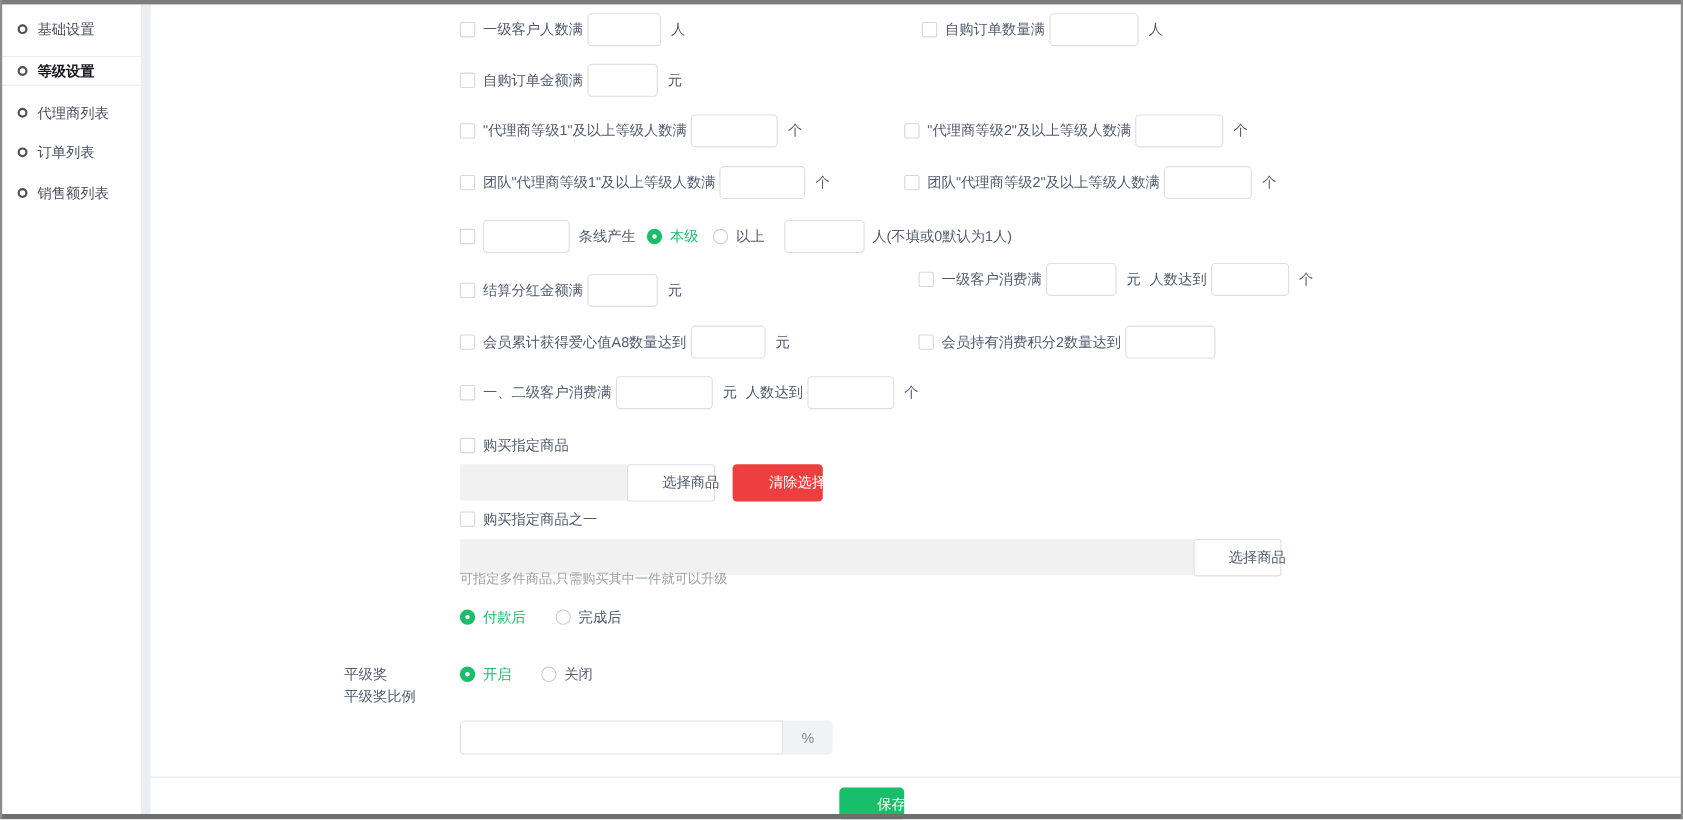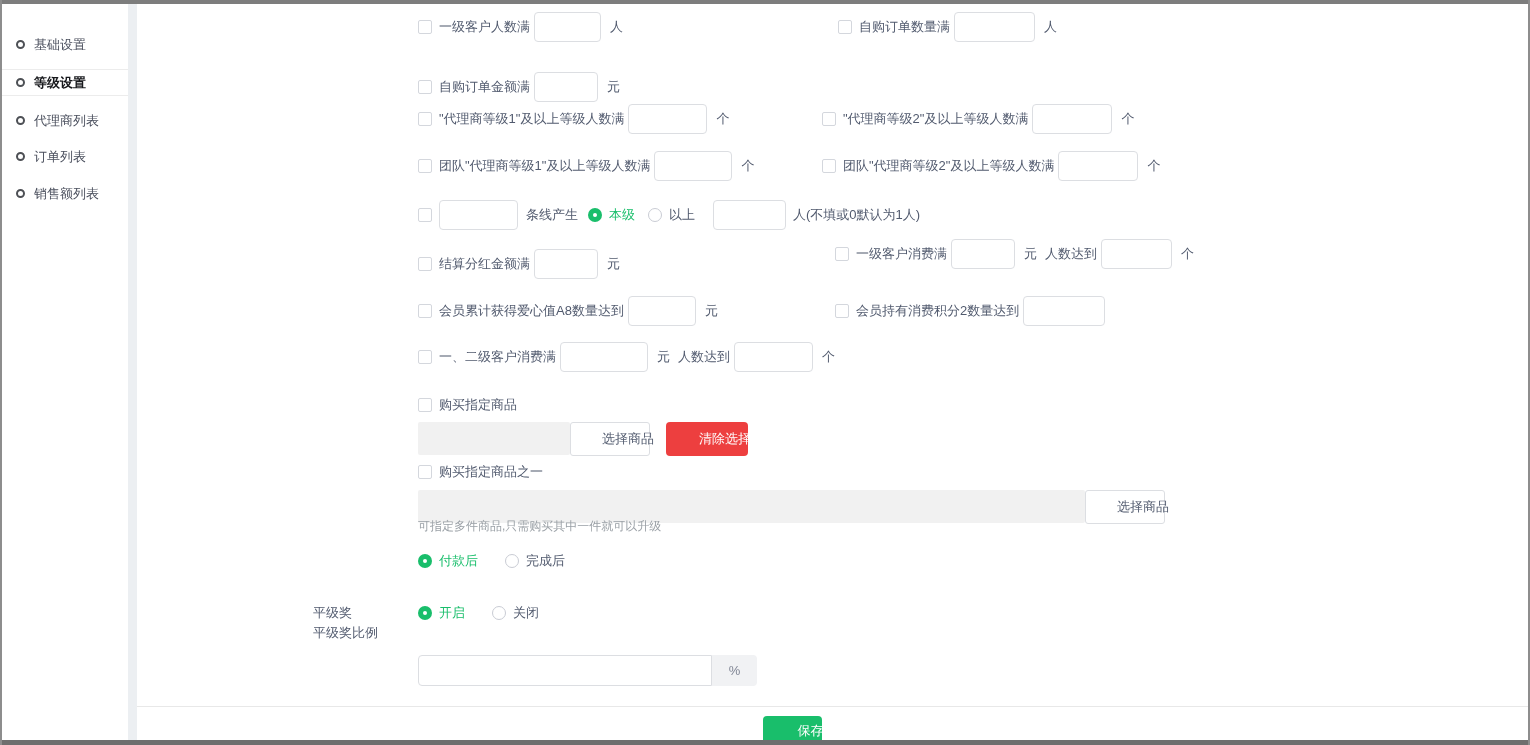--- a/index.html
+++ b/index.html
@@ -5,21 +5,21 @@
   html,body{margin:0;padding:0;background:#fff;}
   .stage{position:relative;width:1530px;height:745px;background:#fff;overflow:hidden;
          font-family:"Liberation Sans","DejaVu Sans",sans-serif;}
   
   .frame-top{position:absolute;left:0;top:0;width:100%;height:4px;background:#7d7d7d;z-index:9;}
   .frame-bottom{position:absolute;left:0;bottom:0;width:100%;height:5px;background:#6e6e6e;z-index:9;}
   .frame-left{position:absolute;left:0;top:0;bottom:0;width:2px;background:#8d8d8d;z-index:9;}
   .frame-right{position:absolute;right:0;top:0;bottom:0;width:2px;background:#8d8d8d;z-index:9;}
 
   
-  .sidebar{position:absolute;left:2px;top:4px;width:126px;bottom:5px;background:#fff;z-index:2;margin-top:18px;}
+  .sidebar{position:absolute;left:2px;top:4px;width:126px;bottom:5px;background:#fff;z-index:2;}
   .gap-strip{position:absolute;left:128px;top:4px;width:9px;bottom:5px;background:#eceff2;z-index:1;}
   .side-item{position:absolute;left:0;width:126px;height:27px;display:flex;align-items:center;gap:9px;
              padding-left:14px;font-size:13px;color:#4a4f5d;cursor:pointer;box-sizing:border-box;}
   .side-item .dot{width:9px;height:9px;border:2px solid #4d5055;border-radius:50%;flex:none;box-sizing:border-box;}
   .side-item.selected{font-weight:bold;color:#17181c;border-top:1px solid #ececec;border-bottom:1px solid #ececec;text-align:center;}
 
   
   .main{position:absolute;left:137px;top:4px;right:2px;bottom:5px;background:#fff;border-top-left-radius:10px;z-index:2;}
   .divider{position:absolute;left:137px;right:2px;top:706px;height:1px;background:#e8e8e8;z-index:3;}
 
@@ -93,21 +93,21 @@
     <input class="ipt w67" style="">
     <span class="sfx">人</span>
   </div>
   <div class="row" style="left:838px;top:12px">
     <span class="cb"></span>
     <span class="flabel">自购订单数量满</span>
     <input class="ipt w81" style="">
     <span class="sfx">人</span>
   </div>
 
-  <div class="row" style="left:418px;top:72px">
+  <div class="row" style="left:418px;top:58px">
     <span class="cb"></span>
     <span class="flabel">自购订单金额满</span>
     <input class="ipt w64" style="">
     <span class="sfx">元</span>
   </div>
 
   <div class="row" style="left:418px;top:104px">
     <span class="cb"></span>
     <span class="flabel">"代理商等级1"及以上等级人数满</span>
     <input class="ipt w79" style="">

